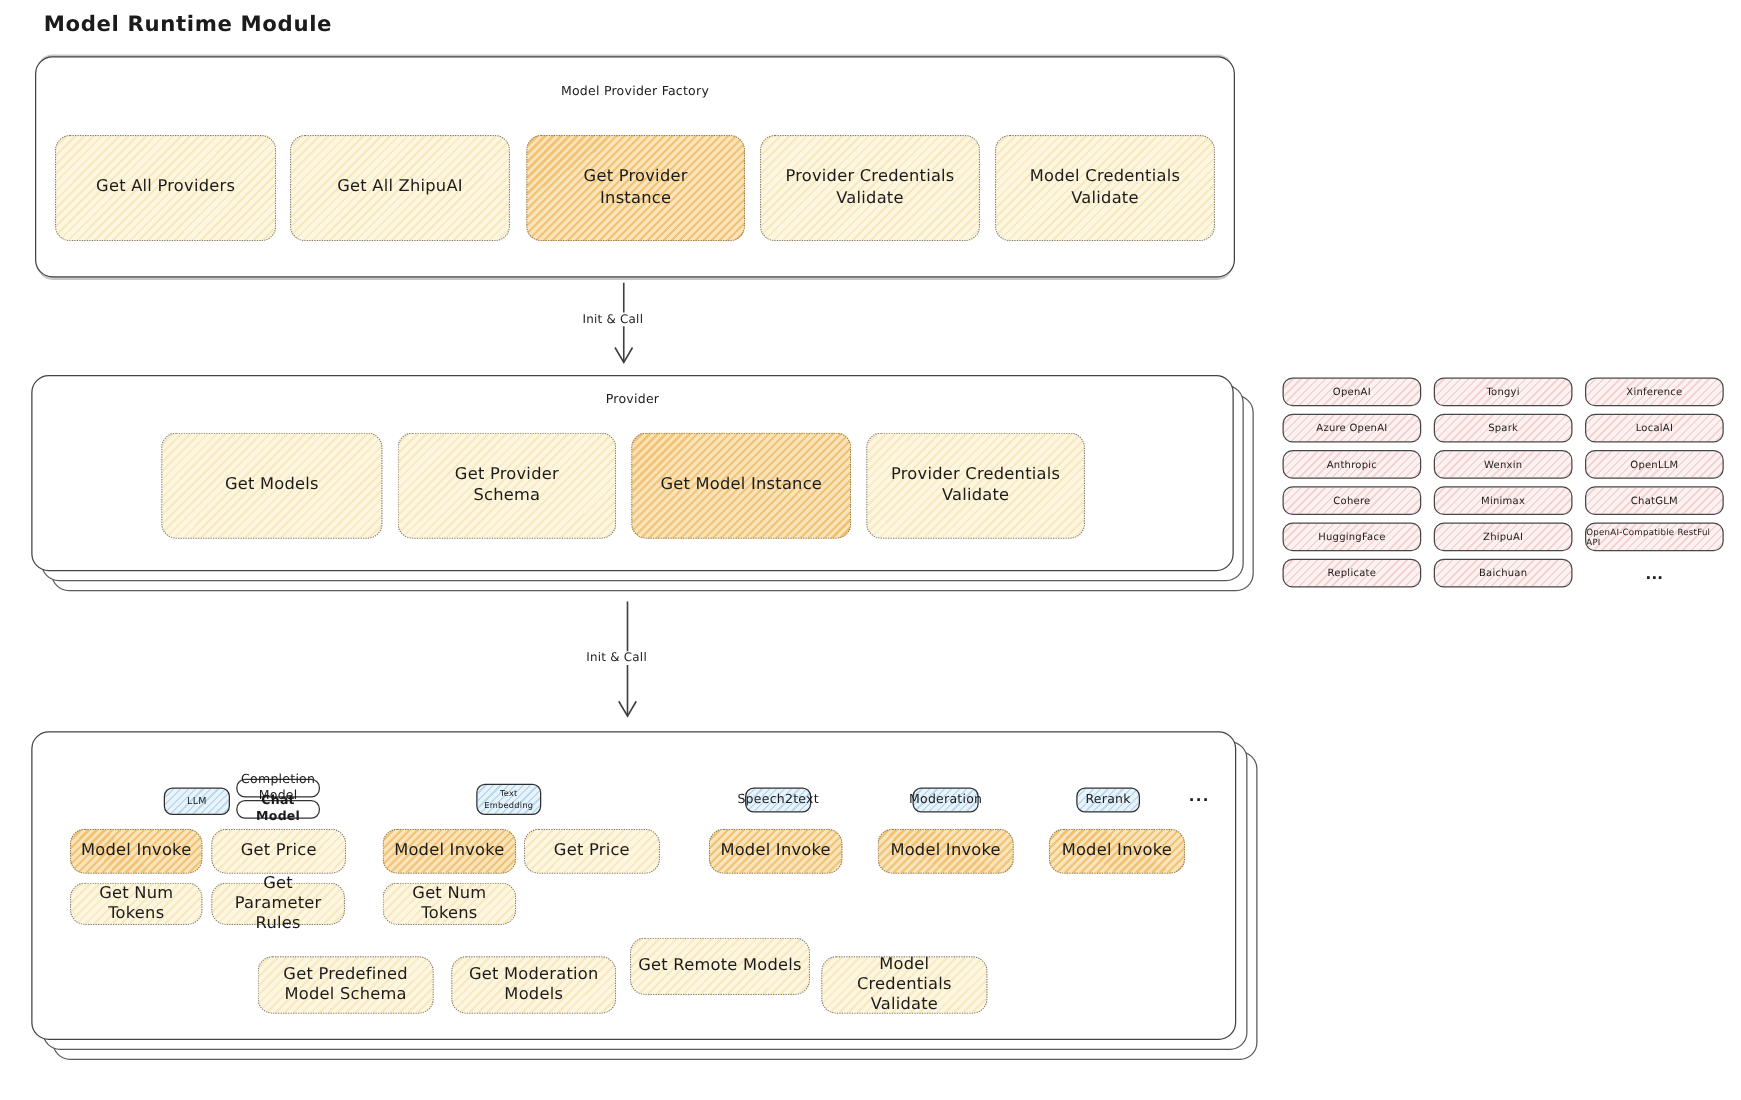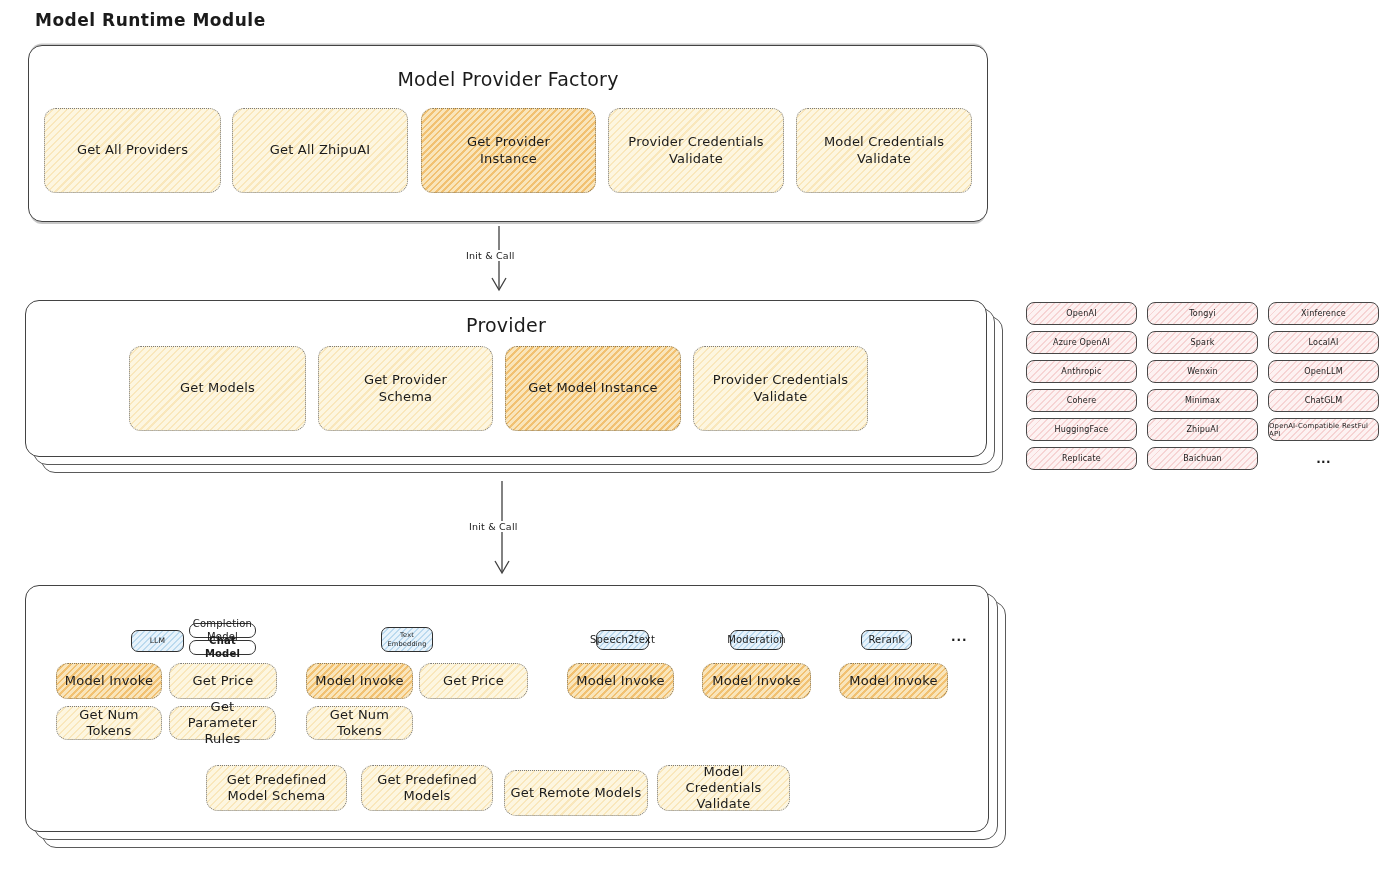--- a/index.html
+++ b/index.html
@@ -5,21 +5,21 @@
   html,body{margin:0;padding:0;background:#fff;}
   .canvas{position:relative;width:1393px;height:880px;background:#fff;overflow:hidden;
           font-family:"DejaVu Sans",sans-serif;color:#1b1b1b;letter-spacing:.2px;}
 
   .page-title{position:absolute;left:35px;top:10px;font-size:17px;font-weight:700;letter-spacing:.5px;}
 
   
   .panel{position:absolute;background:#fff;border:1.4px solid #434343;border-radius:14px;}
   .panel-shadow{box-shadow:0 -3px 0 -1.5px rgba(130,130,130,.45),0 4px 0 -2px rgba(130,130,130,.45);}
   .stack{position:absolute;background:#fff;border:1.4px solid #5a5a5a;border-radius:14px;}
-  .panel-title{position:absolute;left:0;right:0;text-align:center;font-size:19px;}
+  .panel-title{position:absolute;left:0;right:0;text-align:center;font-size:10px;}
 
   
   .node{position:absolute;display:flex;align-items:center;justify-content:center;text-align:center;
         font-size:13px;line-height:1.25;border-radius:12px;padding:0 16px;box-sizing:border-box;}
   .yellow{background-color:#fdf6e0;
           background-image:repeating-linear-gradient(135deg,rgba(240,196,104,.30) 0 1.5px,transparent 1.5px 5px);
           border:1.4px dotted #7a7a7a;}
   .orange{background-color:#f9e5bb;
           background-image:repeating-linear-gradient(135deg,rgba(236,164,54,.55) 0 1.8px,transparent 1.8px 4.5px);
           border:1.4px dotted #8a7a5a;}
@@ -124,18 +124,18 @@
     <div class="node yellow" style="left:393px;top:77px;width:109px;height:36px;padding:0 4px;">Get Price</div>
     <div class="node orange" style="left:541px;top:77px;width:107px;height:36px;padding:0 4px;">Model Invoke</div>
     <div class="node orange" style="left:676px;top:77px;width:109px;height:36px;padding:0 4px;">Model Invoke</div>
     <div class="node orange" style="left:813px;top:77px;width:109px;height:36px;padding:0 4px;">Model Invoke</div>
 
     <div class="node yellow" style="left:30px;top:120px;width:106px;height:34px;padding:0 2px;">Get Num Tokens</div>
     <div class="node yellow" style="left:143px;top:120px;width:107px;height:34px;padding:0 10px;">Get Parameter Rules</div>
     <div class="node yellow" style="left:280px;top:120px;width:107px;height:34px;padding:0 2px;">Get Num Tokens</div>
 
     <div class="node yellow" style="left:180px;top:179px;width:141px;height:46px;padding:0 6px;">Get Predefined Model Schema</div>
-    <div class="node yellow" style="left:335px;top:179px;width:132px;height:46px;padding:0 12px;">Get Predefined Models</div>
-    <div class="node yellow" style="left:478px;top:184px;width:144px;height:46px;padding:0 4px;">Get Remote Models</div>
+    <div class="node yellow" style="left:335px;top:179px;width:132px;height:46px;padding:0 12px;">Get Moderation Models</div>
+    <div class="node yellow" style="left:478px;top:164px;width:144px;height:46px;padding:0 4px;">Get Remote Models</div>
     <div class="node yellow" style="left:631px;top:179px;width:133px;height:46px;padding:0 10px;">Model Credentials Validate</div>
   </div>
 
 </div>
 
 </body></html>

